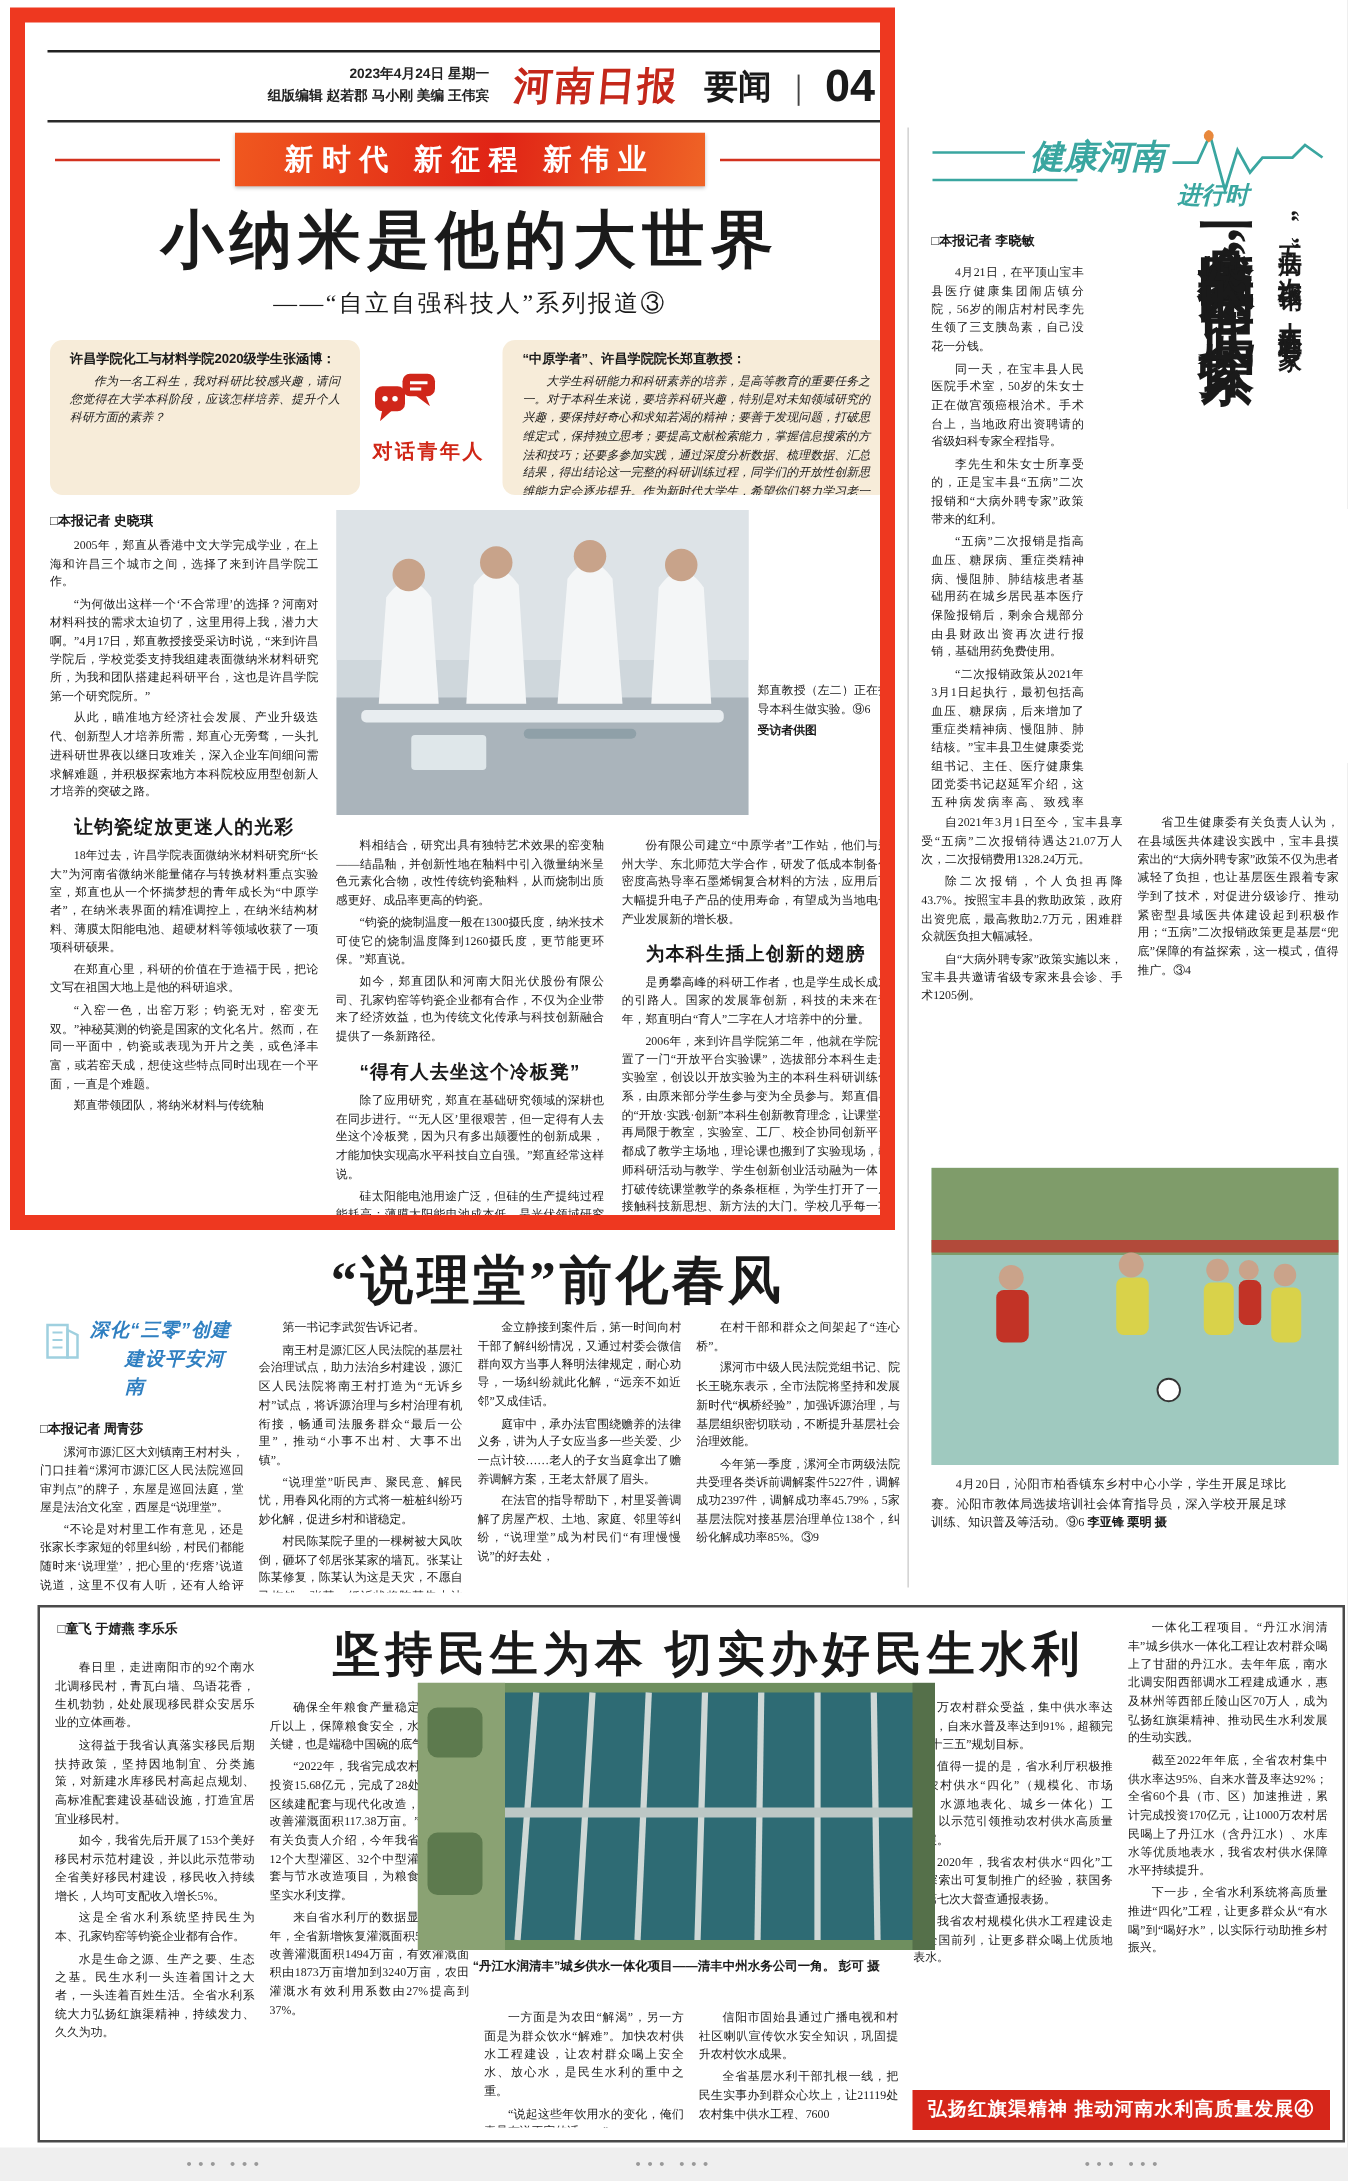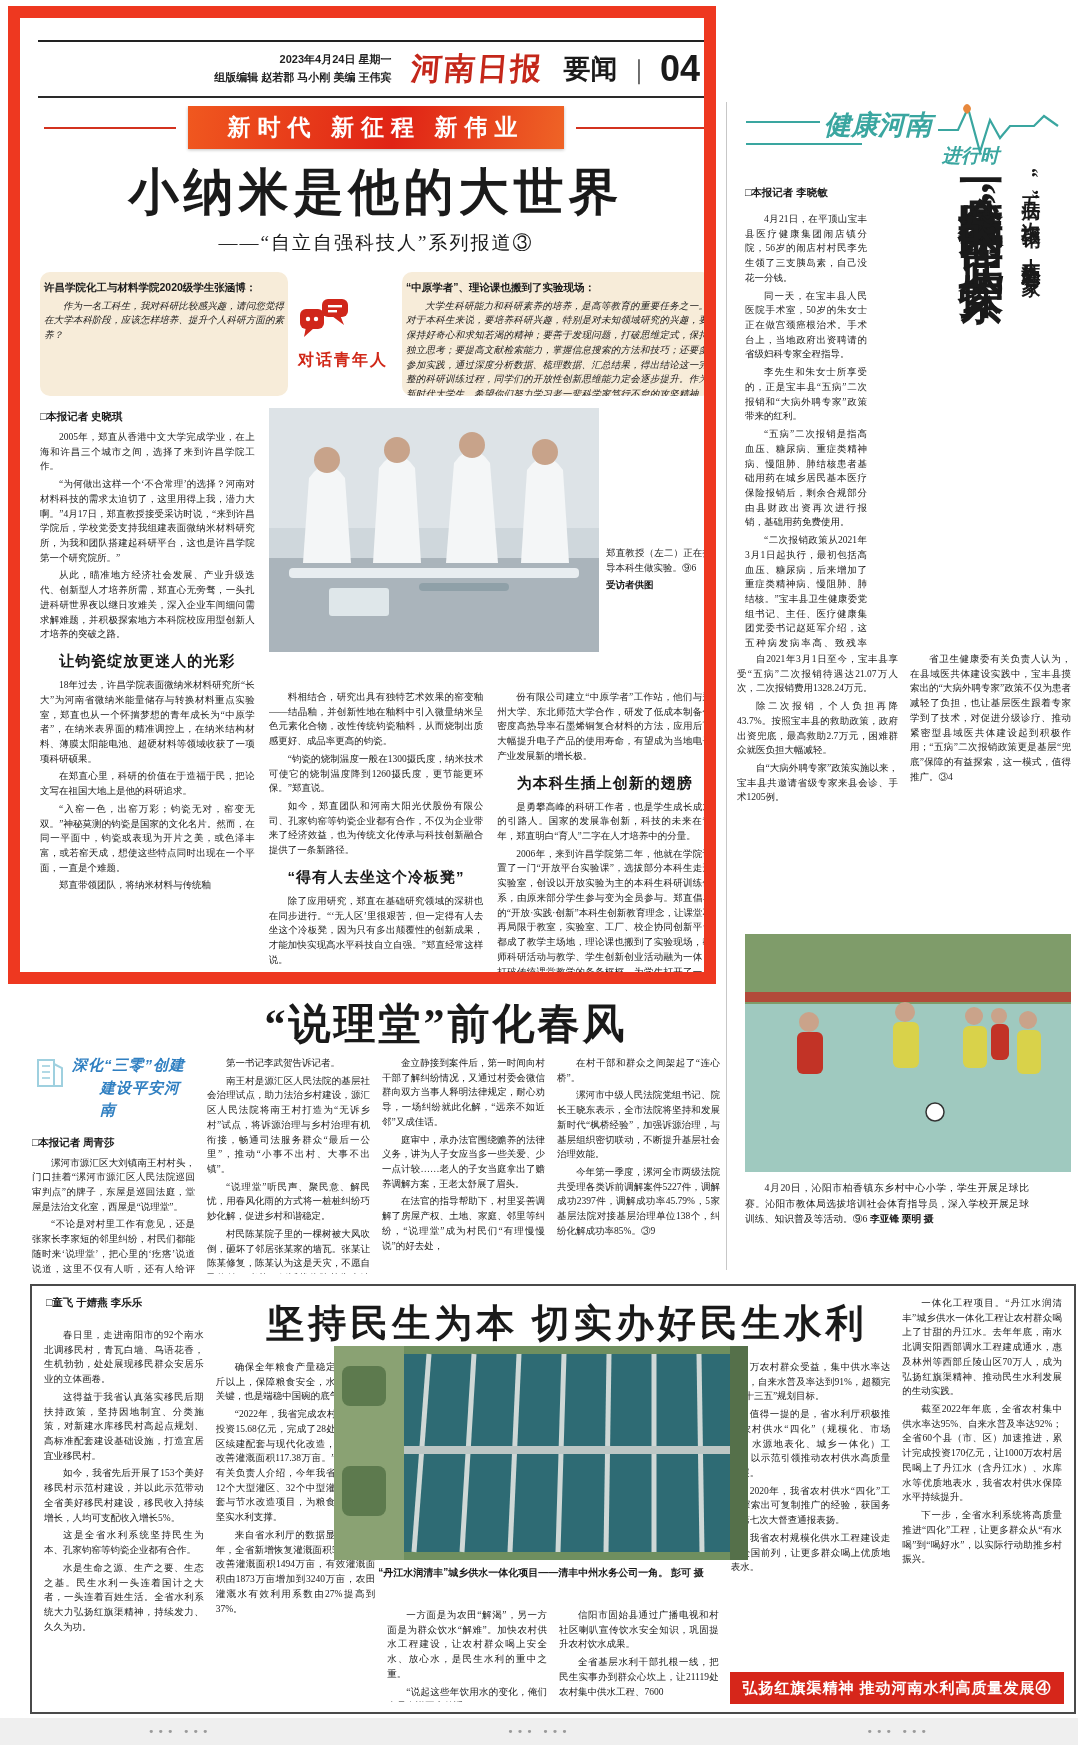--- a/index.html
+++ b/index.html
@@ -23,30 +23,30 @@
   
   .main-art{position:absolute;left:40px;top:106px;width:672px;height:874px;overflow:hidden;}
   .banner-row{display:flex;align-items:center;gap:12px;margin:0 4px;}
   .banner-line{flex:1;height:2px;background:#d3321f;}
   .banner{background:linear-gradient(100deg,#f0581f 0%,#e02315 55%,#ef6426 100%);
           color:#fff;font-weight:bold;font-size:23px;padding:6px 40px;letter-spacing:7px;
           font-family:"Liberation Sans",sans-serif;box-shadow:0 1px 3px rgba(0,0,0,.25);}
   .headline{text-align:center;font-size:50px;font-weight:bold;letter-spacing:5px;margin-top:16px;line-height:1.1;}
   .sub-line{text-align:center;font-size:19px;margin-top:10px;letter-spacing:2px;}
   .dialog{display:flex;gap:10px;margin-top:16px;height:124px;}
-  .d-card{background:#f7ecd9;border-radius:10px;padding:8px 4px;box-sizing:border-box;overflow:hidden;}
+  .d-card{background:#f7ecd9;border-radius:10px;padding:8px 16px;box-sizing:border-box;overflow:hidden;}
   .d-left{width:248px;}
   .d-mid{width:94px;display:flex;flex-direction:column;align-items:flex-start;justify-content:center;gap:5px;}
   .d-right{flex:1;}
   .d-title{font-size:10.5px;font-weight:bold;font-family:"Liberation Sans",sans-serif;margin-bottom:4px;line-height:1.4;}
   .d-text{font-size:9.5px;line-height:1.55;text-align:justify;font-style:italic;text-indent:2em;}
   .d-label{color:#d02717;font-weight:bold;font-size:16px;font-family:"Liberation Sans",sans-serif;letter-spacing:2px;}
   .body3{position:relative;margin-top:12px;height:592px;display:flex;gap:14px;}
   .bcol{flex:1;overflow:hidden;}
-  .pad-photo{padding-top:262px;margin-top:20px;}
+  .pad-photo{padding-top:262px;}
   .byline{font-size:10.5px;font-weight:bold;font-family:Liberation Serif, serif;margin:2px 0 6px;}
   .para{font-size:9.5px;line-height:1.55;text-align:justify;text-indent:2em;margin:0 0 3px;}
   .colhead{font-size:15px;font-weight:bold;text-align:center;font-family:"Liberation Sans",sans-serif;margin:10px 0 7px;letter-spacing:1px;}
   .photo-block{position:absolute;left:229px;top:0;width:443px;height:254px;display:flex;gap:7px;background:#fff;z-index:5;}
   .photo-frame{width:330px;height:244px;overflow:hidden;}
   .photo-cap{flex:1;font-size:9.5px;line-height:1.55;text-align:justify;padding-top:138px;}
   .cap-credit{font-weight:bold;margin-top:3px;}
   
   .vrule{position:absolute;left:726px;top:102px;width:1px;height:1168px;background:#c7c7c7;}
   .h-banner{position:absolute;left:742px;top:100px;width:326px;height:72px;}
@@ -140,21 +140,21 @@
               <circle cx="18" cy="22" r="2.2" fill="#fff"></circle>
             <rect x="24" y="2" width="26" height="18" rx="6" fill="#d0261a"></rect>
             <path d="M42 18 L46 28 L34 19 Z" fill="#d0261a"></path>
             <rect x="30" y="8" width="14" height="2.4" fill="#fff"></rect>
               <rect x="30" y="13" width="9" height="2.4" fill="#fff"></rect>
           </svg>
         </span>
         <div class="d-label">对话青年人</div>
       </div>
       <div class="d-card d-right">
-        <div class="d-title">“中原学者”、理论课也搬到了实验现场：</div>
+        <div class="d-title">“中原学者”、许昌学院院长郑直教授：</div>
         <div class="d-text">大学生科研能力和科研素养的培养，是高等教育的重要任务之一。对于本科生来说，要培养科研兴趣，特别是对未知领域研究的兴趣，要保持好奇心和求知若渴的精神；要善于发现问题，打破思维定式，保持独立思考；要提高文献检索能力，掌握信息搜索的方法和技巧；还要多参加实践，通过深度分析数据、梳理数据、汇总结果，得出结论这一完整的科研训练过程，同学们的开放性创新思维能力定会逐步提升。作为新时代大学生，希望你们努力学习老一辈科学家笃行不怠的攻坚精神，为国家的发展作出更大贡献。⑨9</div>
 
       </div>
     </div>
 
     <div class="body3">
 
       <div class="photo-block">
         <div class="photo-frame">
           <svg width="330" height="244" viewBox="0 0 330 244">

